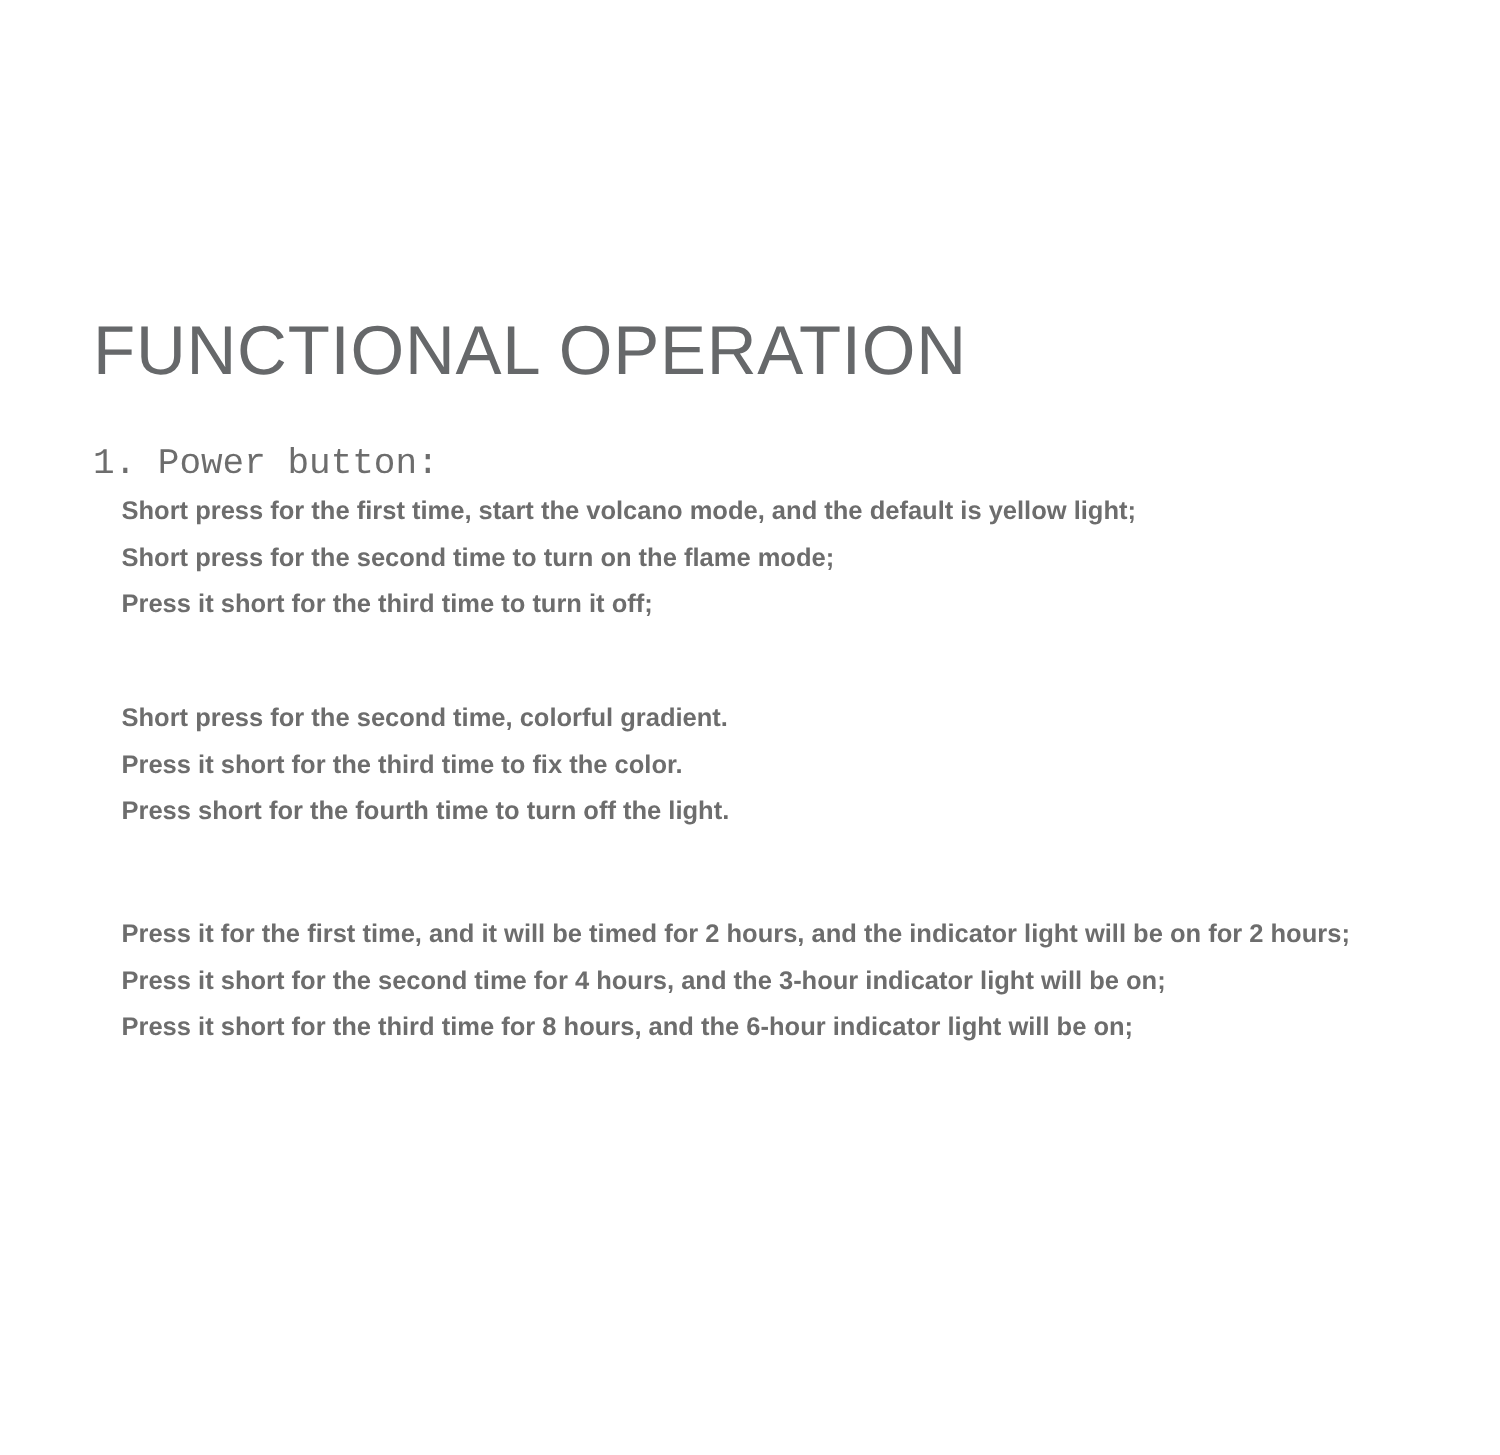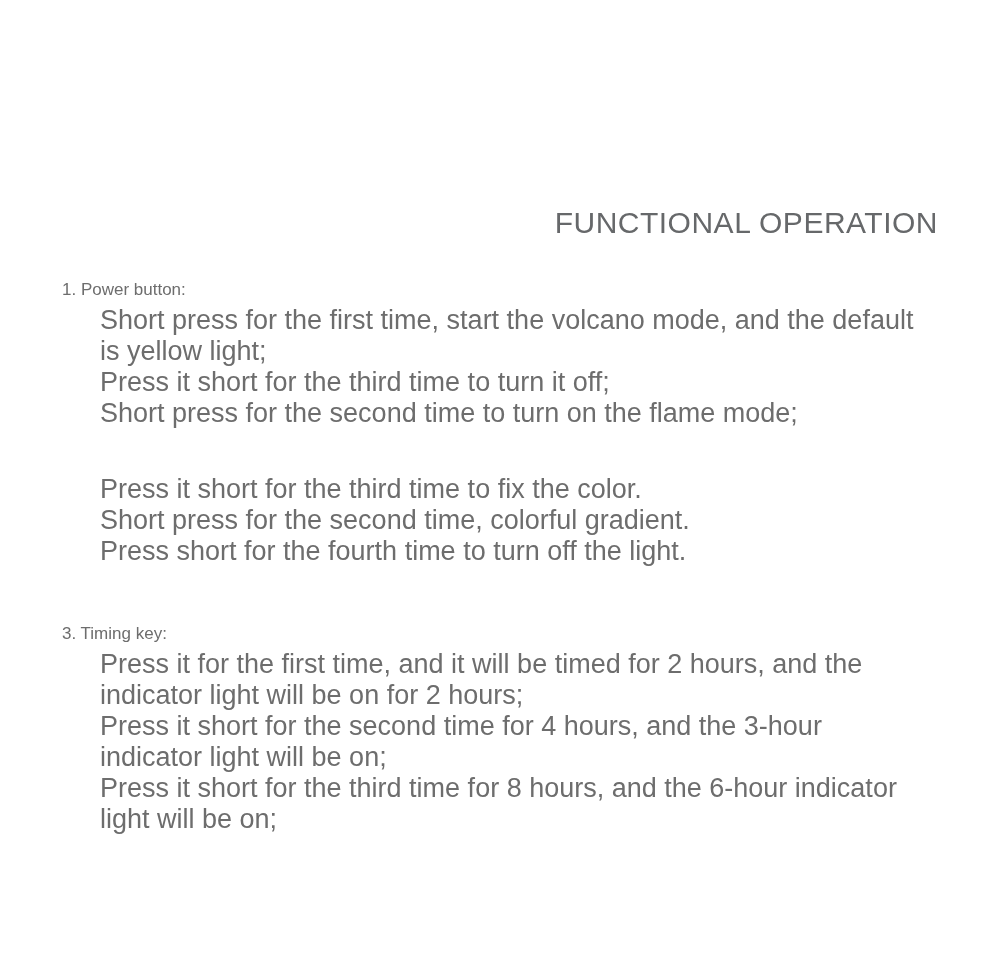--- a/index.html
+++ b/index.html
@@ -19,79 +19,77 @@
   }
   .page {
     position: relative;
     width: 1000px;
     height: 970px;
     background: var(--bg);
     padding: 0 62px;
   }
   .page-title {
     padding-top: 206px;
-    font-size: 30px;
+    font-size: 46px;
     font-weight: 400;
     letter-spacing: 0.5px;
     color: var(--title);
-    text-align: right;
   }
   .doc-section {
     margin-top: 34px;
   }
   .doc-section + .doc-section {
     margin-top: 45px;
   }
   .doc-section:last-child {
     margin-top: 51px;
   }
   .section-heading {
-    font-size: 17px;
+    font-size: 24px;
     line-height: 31px;
     font-weight: 400;
     color: var(--text);
+    font-family: Liberation Mono, monospace;
   }
   .section-body {
     padding-left: 19px;
     max-width: 868px;
   }
   .section-line {
-    font-size: 27px;
+    font-size: 17px;
     line-height: 31px;
-    font-weight: 400;
+    font-weight: 700;
     color: var(--text);
-    margin-left: 19px;
   }
 </style>
 </head>
 <body>
 
 <div class="page">
 
   <h1 class="page-title">FUNCTIONAL OPERATION</h1>
 
   <div class="doc-section">
     <div class="section-heading">1. Power button:</div>
     <div class="section-body">
       <div class="section-line">Short press for the first time, start the volcano mode, and the default is yellow light;</div>
+      <div class="section-line">Short press for the second time to turn on the flame mode;</div>
       <div class="section-line">Press it short for the third time to turn it off;</div>
-      <div class="section-line">Short press for the second time to turn on the flame mode;</div>
     </div>
   </div>
 
   <div class="doc-section">
     <div class="section-body">
+      <div class="section-line">Short press for the second time, colorful gradient.</div>
       <div class="section-line">Press it short for the third time to fix the color.</div>
-      <div class="section-line">Short press for the second time, colorful gradient.</div>
       <div class="section-line">Press short for the fourth time to turn off the light.</div>
     </div>
   </div>
 
   <div class="doc-section">
-    <div class="section-heading">3. Timing key:</div>
     <div class="section-body">
       <div class="section-line">Press it for the first time, and it will be timed for 2 hours, and the indicator light will be on for 2 hours;</div>
       <div class="section-line">Press it short for the second time for 4 hours, and the 3-hour indicator light will be on;</div>
       <div class="section-line">Press it short for the third time for 8 hours, and the 6-hour indicator light will be on;</div>
     </div>
   </div>
 
 </div>
 
 </body></html>

